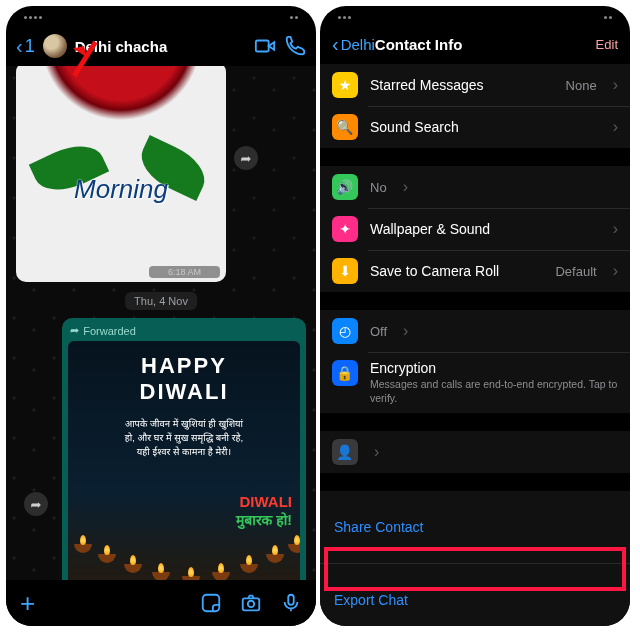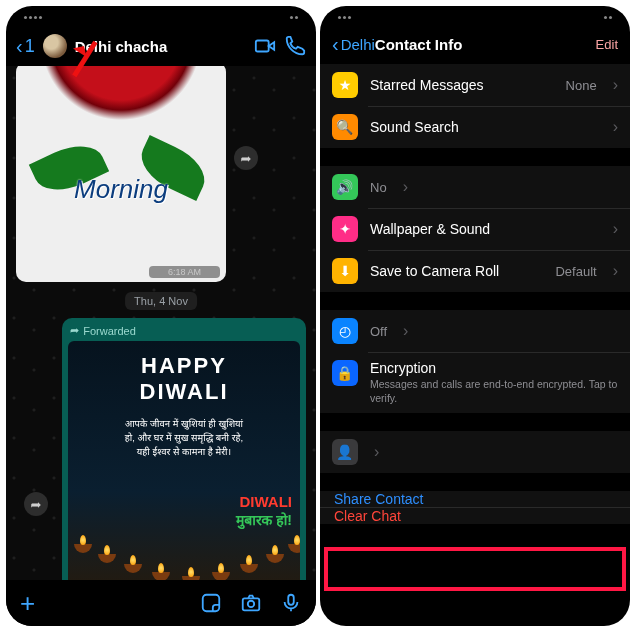--- a/index.html
+++ b/index.html
@@ -58,21 +58,21 @@
   .ci-title{flex:1;text-align:left;font-weight:600;font-size:15px}
   .ci-edit{color:#fca5a5;font-size:13px}
   .section{background:#111;margin-bottom:18px}
   .row{display:flex;align-items:center;gap:12px;padding:8px 12px;min-height:38px;position:relative}
   .row+.row::before{content:"";position:absolute;left:48px;right:0;top:0;height:1px;background:#2a2a2a}
   .ibox{width:26px;height:26px;border-radius:6px;display:flex;align-items:center;justify-content:center;font-size:14px;color:#fff;flex:none}
   .lbl{flex:1;font-size:14px}
   .val{color:#8e8e93;font-size:13px}
   .chevr{color:#5a5a5e;font-size:16px;margin-left:4px}
   .sub{color:#8e8e93;font-size:10.5px;line-height:1.3;margin-top:2px}
-  .linkrow{padding:0 14px;font-size:14px}
+  .linkrow{padding:28px 14px;font-size:14px}
   .blue{color:#2e8fff}
   .red{color:#ff453a}
   .hl{position:absolute;border:4px solid #ff1744;pointer-events:none}
   .bg-yellow{background:#ffcc00}.bg-orange{background:#ff8a00}.bg-green{background:#34c759}
   .bg-pink{background:#ff2d87}.bg-yel2{background:#ffb300}.bg-blue{background:#0a84ff}
   .bg-blue2{background:#0a66ff}.bg-gray{background:#3a3a3c}
 </style>
 </head>
 <body>
 
@@ -256,19 +256,20 @@
 
     <div class="section">
       <div class="row">
         <div class="ibox bg-gray">👤</div>
         <div class="chevr">›</div>
       </div>
     </div>
 
     <div class="section">
       <div class="linkrow blue">Share Contact</div>
+      <div class="linkrow blue" style="border-top:1px solid #2a2a2a">Export Chat</div>
       <div class="linkrow red" style="border-top:1px solid #2a2a2a">Clear Chat</div>
     </div>
 
     <div class="hl" style="left:4px;right:4px;top:541px;height:44px"></div>
   </div>
 
 </div>
 
 </body></html>

